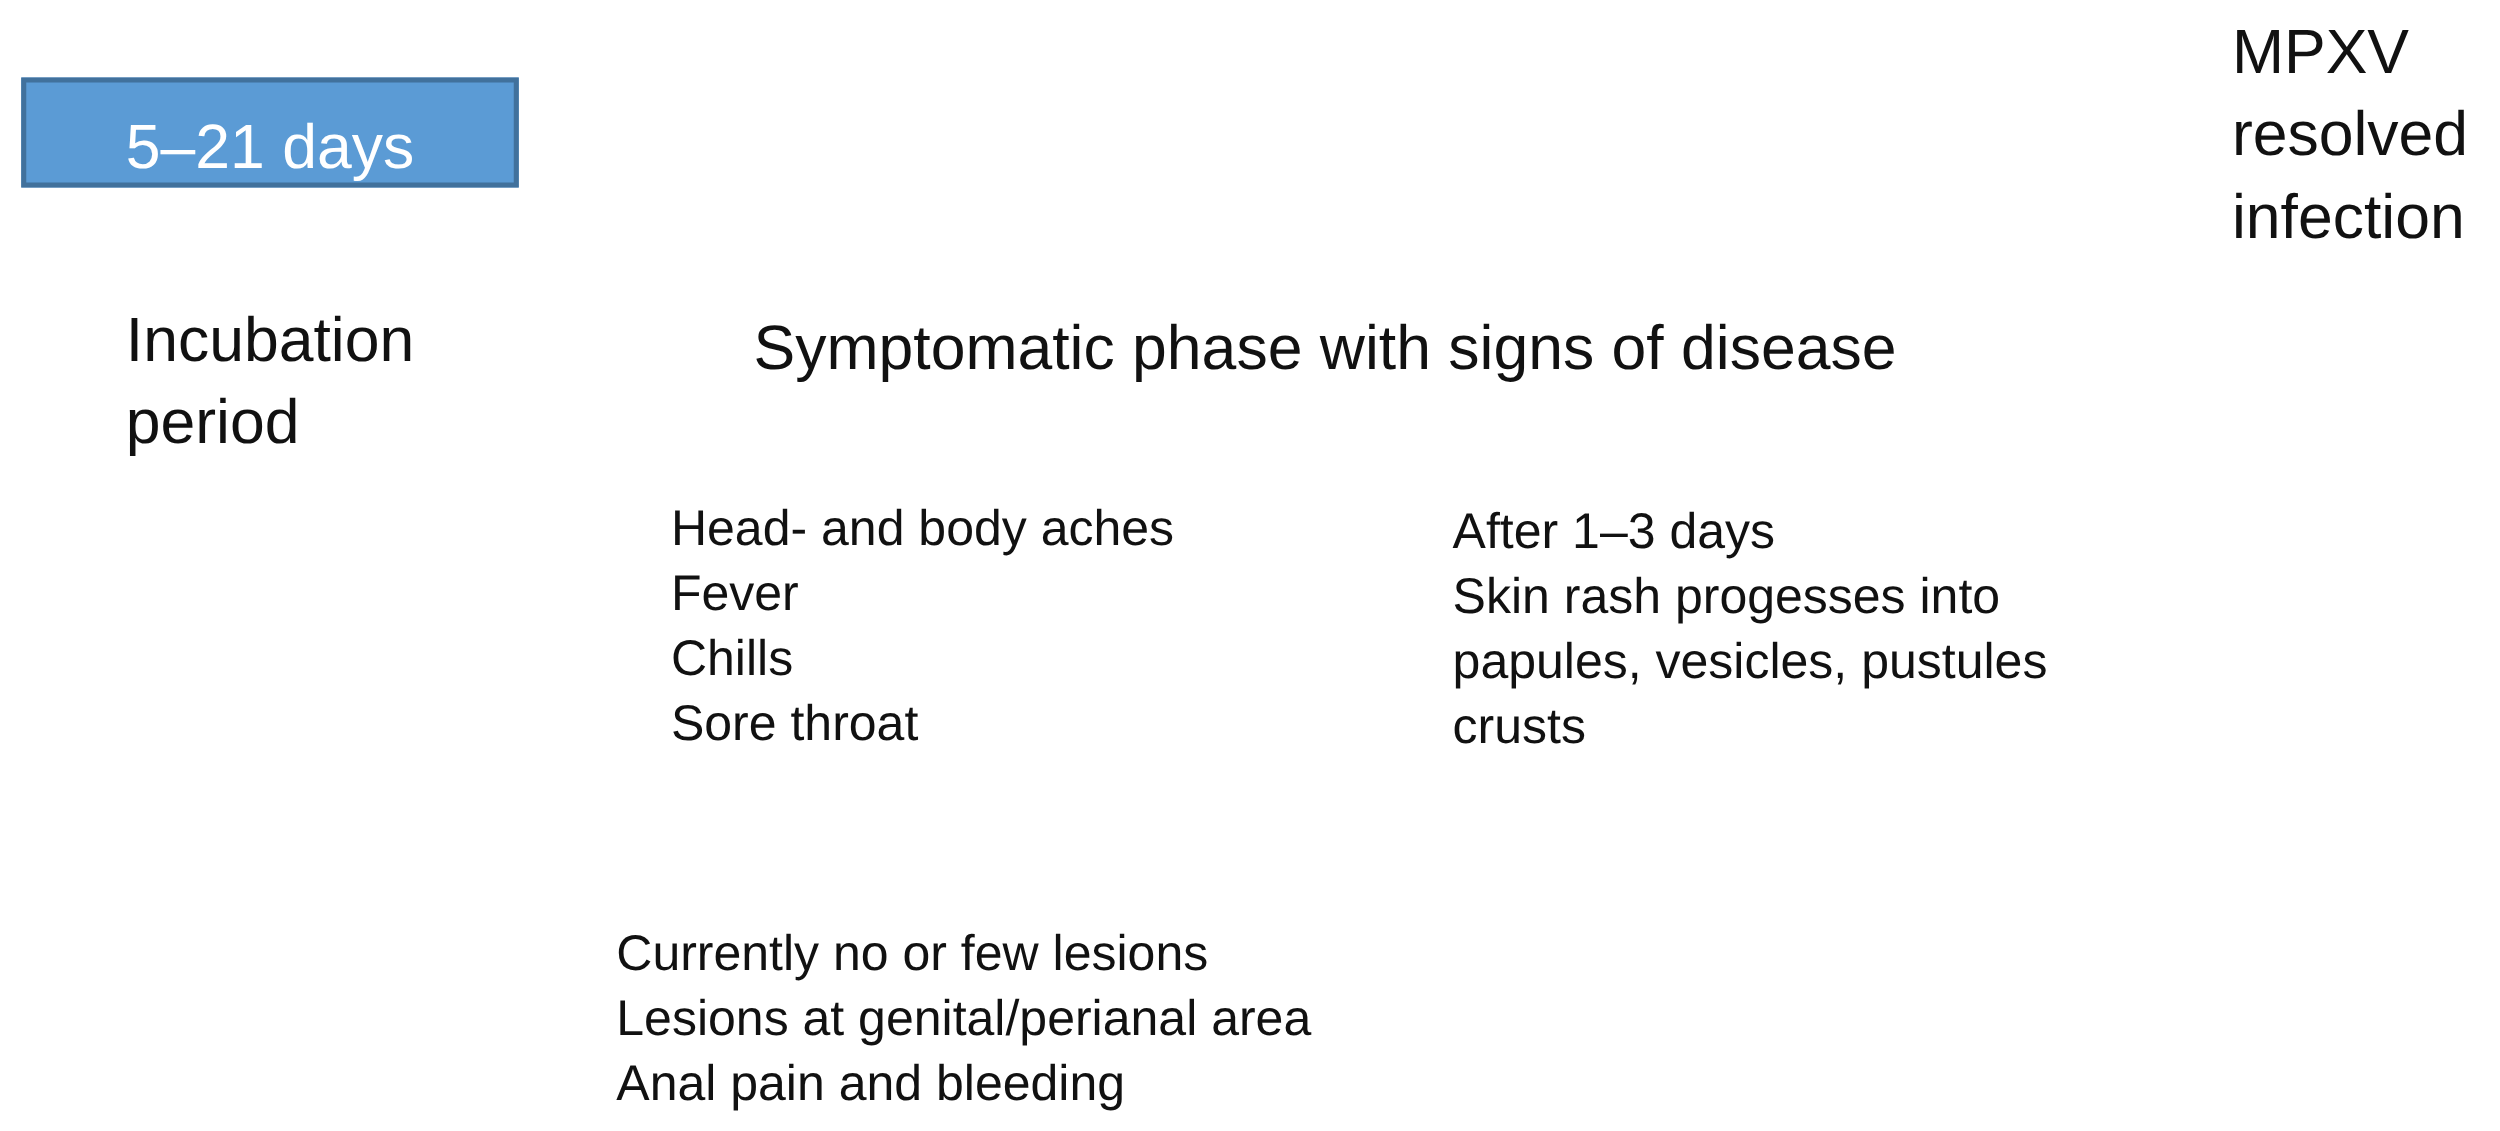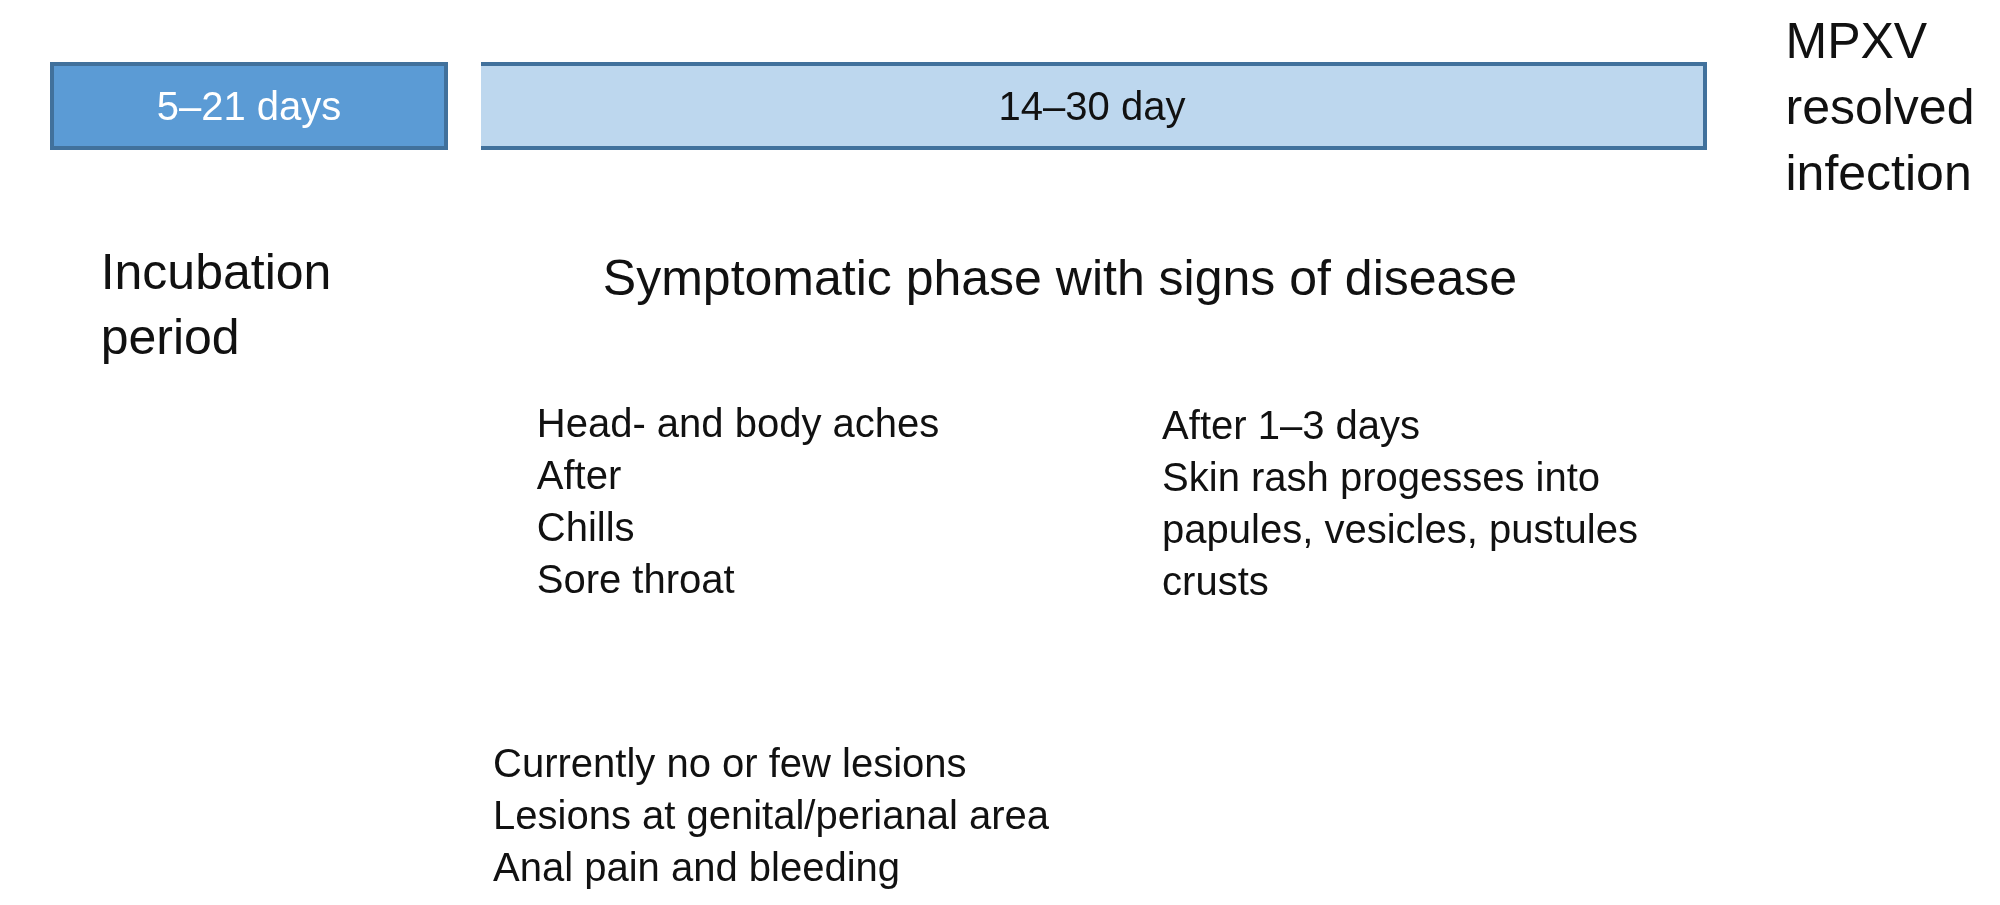--- a/index.html
+++ b/index.html
@@ -27,25 +27,24 @@
   .timeline-bar {
     position: absolute;
     left: 17px;
     top: 62px;
     width: 1690px;
     height: 88px;
     display: flex;
   }
   .segment {
     display: flex;
-    align-items: center;
+    align-items: flex-end;
     justify-content: center;
-    font-size: 40px;
+    font-size: 50px;
     white-space: nowrap;
-    margin-left: 33px;
   }
   .segment.incubation {
     width: 398px;
     flex: 0 0 398px;
     background: var(--segment1-fill);
     border: 4px solid var(--segment1-border);
     color: var(--text-light);
   }
   .segment.symptomatic {
     flex: 1 1 auto;
@@ -98,41 +97,38 @@
 </style>
 </head>
 <body>
 
 <div class="figure">
 
   <div class="timeline-bar">
     <div class="segment incubation">
       <span>5–21 days</span>
     </div>
-    <div class="segment symptomatic">
-      <span>14–30 day</span>
-    </div>
   </div>
 
   <div class="centered-block resolved-label">
     <div>MPXV</div>
     <div>resolved</div>
     <div>infection</div>
   </div>
 
   <div class="centered-block incubation-label">
     <div>Incubation</div>
     <div>period</div>
   </div>
 
   <div class="centered-block symptomatic-heading">Symptomatic phase with signs of disease</div>
 
   <div class="centered-block symptom-list list-early">
     <div>Head- and body aches</div>
-    <div>After</div>
+    <div>Fever</div>
     <div>Chills</div>
     <div>Sore throat</div>
   </div>
 
   <div class="centered-block symptom-list list-rash">
     <div>After 1–3 days</div>
     <div>Skin rash progesses into</div>
     <div>papules, vesicles, pustules</div>
     <div>crusts</div>
   </div>

